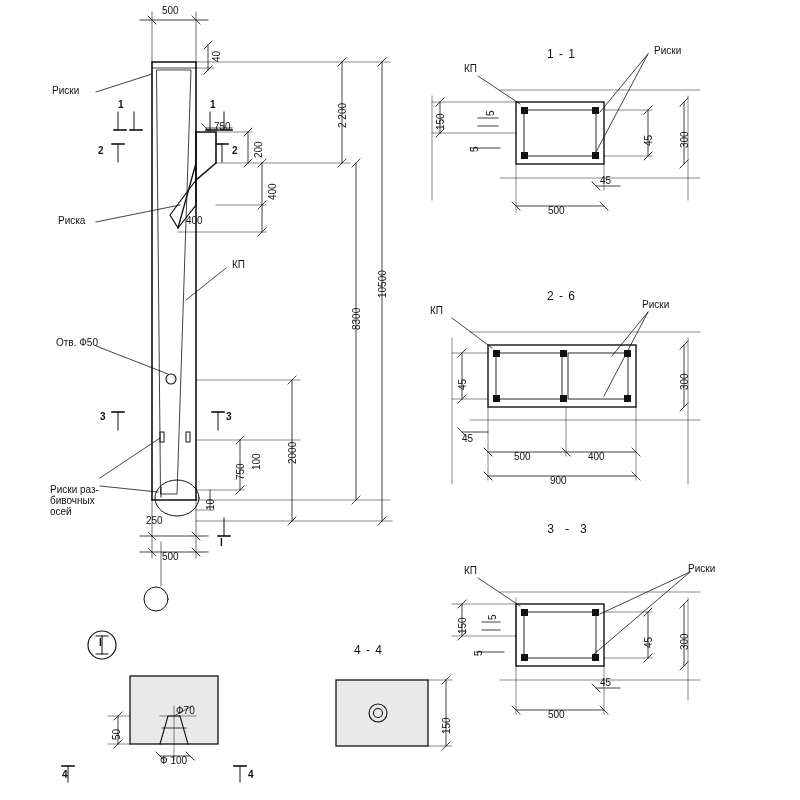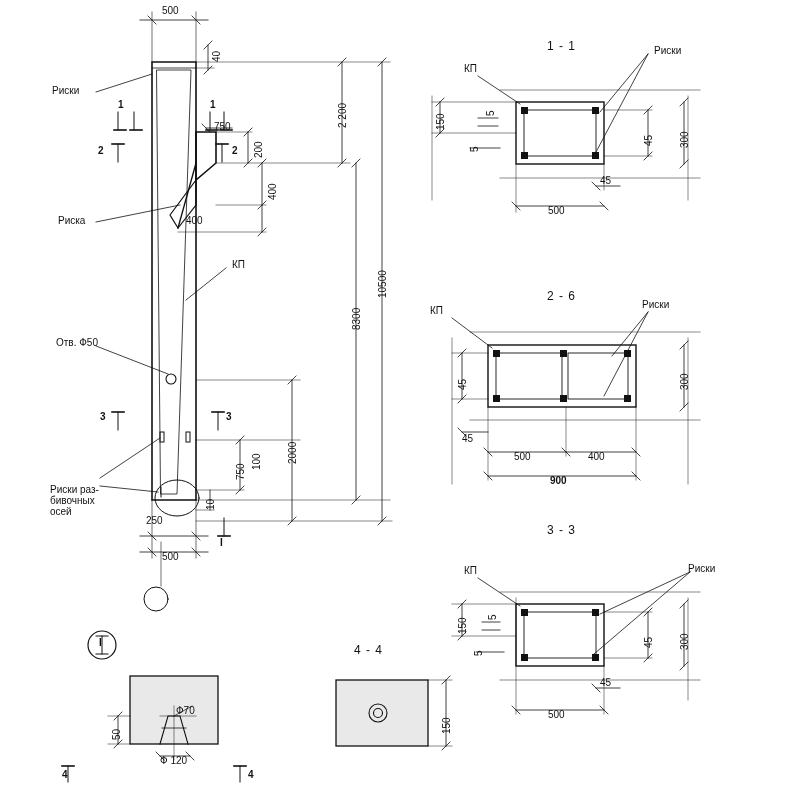--- a/index.html
+++ b/index.html
@@ -294,23 +294,23 @@
     <circle cx="378" cy="713" r="4.5" stroke-width="1.1"></circle>
     <line x1="428" y1="680" x2="452" y2="680" stroke-width="0.5"></line>
     <line x1="428" y1="746" x2="452" y2="746" stroke-width="0.5"></line>
     <line x1="446" y1="680" x2="446" y2="746" stroke-width="0.8"></line>
     <line x1="442" y1="684" x2="450" y2="676" stroke-width="0.8"></line>
     <line x1="442" y1="750" x2="450" y2="742" stroke-width="0.8"></line>
 
   </g>
 </svg>
 
-<div class="lbl sectitle" style="left:547px;top:40px;">1 - 1</div>
+<div class="lbl sectitle" style="left:547px;top:48px;">1 - 1</div>
 <div class="lbl sectitle" style="left:547px;top:290px;">2 - 6</div>
-<div class="lbl sectitle" style="left:547px;top:524px;">3 - 3</div>
+<div class="lbl sectitle" style="left:547px;top:524px;font-family:Liberation Mono, monospace;">3 - 3</div>
 <div class="lbl sectitle" style="left:354px;top:644px;">4 - 4</div>
 
 <div class="lbl" style="left:162px;top:6px;">500</div>
 <div class="lbl vt" style="left:212px;top:62px;transform:rotate(-90deg);">40</div>
 <div class="lbl" style="left:52px;top:86px;">Риски</div>
 <div class="lbl" style="left:214px;top:122px;">750</div>
 <div class="lbl vt" style="left:254px;top:158px;transform:rotate(-90deg);">200</div>
 <div class="lbl vt" style="left:268px;top:200px;transform:rotate(-90deg);">400</div>
 <div class="lbl" style="left:186px;top:216px;">400</div>
 <div class="lbl" style="left:58px;top:216px;">Риска</div>
@@ -349,34 +349,34 @@
 <div class="lbl" style="left:600px;top:176px;">45</div>
 <div class="lbl" style="left:548px;top:206px;">500</div>
 
 <div class="lbl" style="left:430px;top:306px;">КП</div>
 <div class="lbl" style="left:642px;top:300px;">Риски</div>
 <div class="lbl vt" style="left:458px;top:390px;transform:rotate(-90deg);">45</div>
 <div class="lbl vt" style="left:680px;top:390px;transform:rotate(-90deg);">300</div>
 <div class="lbl" style="left:462px;top:434px;">45</div>
 <div class="lbl" style="left:514px;top:452px;">500</div>
 <div class="lbl" style="left:588px;top:452px;">400</div>
-<div class="lbl" style="left:550px;top:476px;font-weight:bold;">900</div>
+<div class="lbl" style="left:550px;top:476px;">900</div>
 
 <div class="lbl" style="left:464px;top:566px;">КП</div>
 <div class="lbl" style="left:688px;top:564px;">Риски</div>
 <div class="lbl vt" style="left:458px;top:634px;transform:rotate(-90deg);">150</div>
 <div class="lbl vt" style="left:488px;top:620px;transform:rotate(-90deg);">5</div>
 <div class="lbl vt" style="left:474px;top:656px;transform:rotate(-90deg);">5</div>
 <div class="lbl vt" style="left:644px;top:648px;transform:rotate(-90deg);">45</div>
 <div class="lbl vt" style="left:680px;top:650px;transform:rotate(-90deg);">300</div>
 <div class="lbl" style="left:600px;top:678px;">45</div>
 <div class="lbl" style="left:548px;top:710px;">500</div>
 
 <div class="lbl vt" style="left:112px;top:740px;transform:rotate(-90deg);">50</div>
 <div class="lbl" style="left:176px;top:706px;">Ф70</div>
-<div class="lbl" style="left:160px;top:756px;">Ф 120</div>
+<div class="lbl" style="left:160px;top:756px;">Ф 100</div>
 <div class="lbl b" style="left:62px;top:770px;">4</div>
 <div class="lbl b" style="left:248px;top:770px;">4</div>
 <div class="lbl b" style="left:99px;top:638px;">I</div>
 
 <div class="lbl vt" style="left:442px;top:734px;transform:rotate(-90deg);">150</div>
 
 </div>
 
 </body></html>

